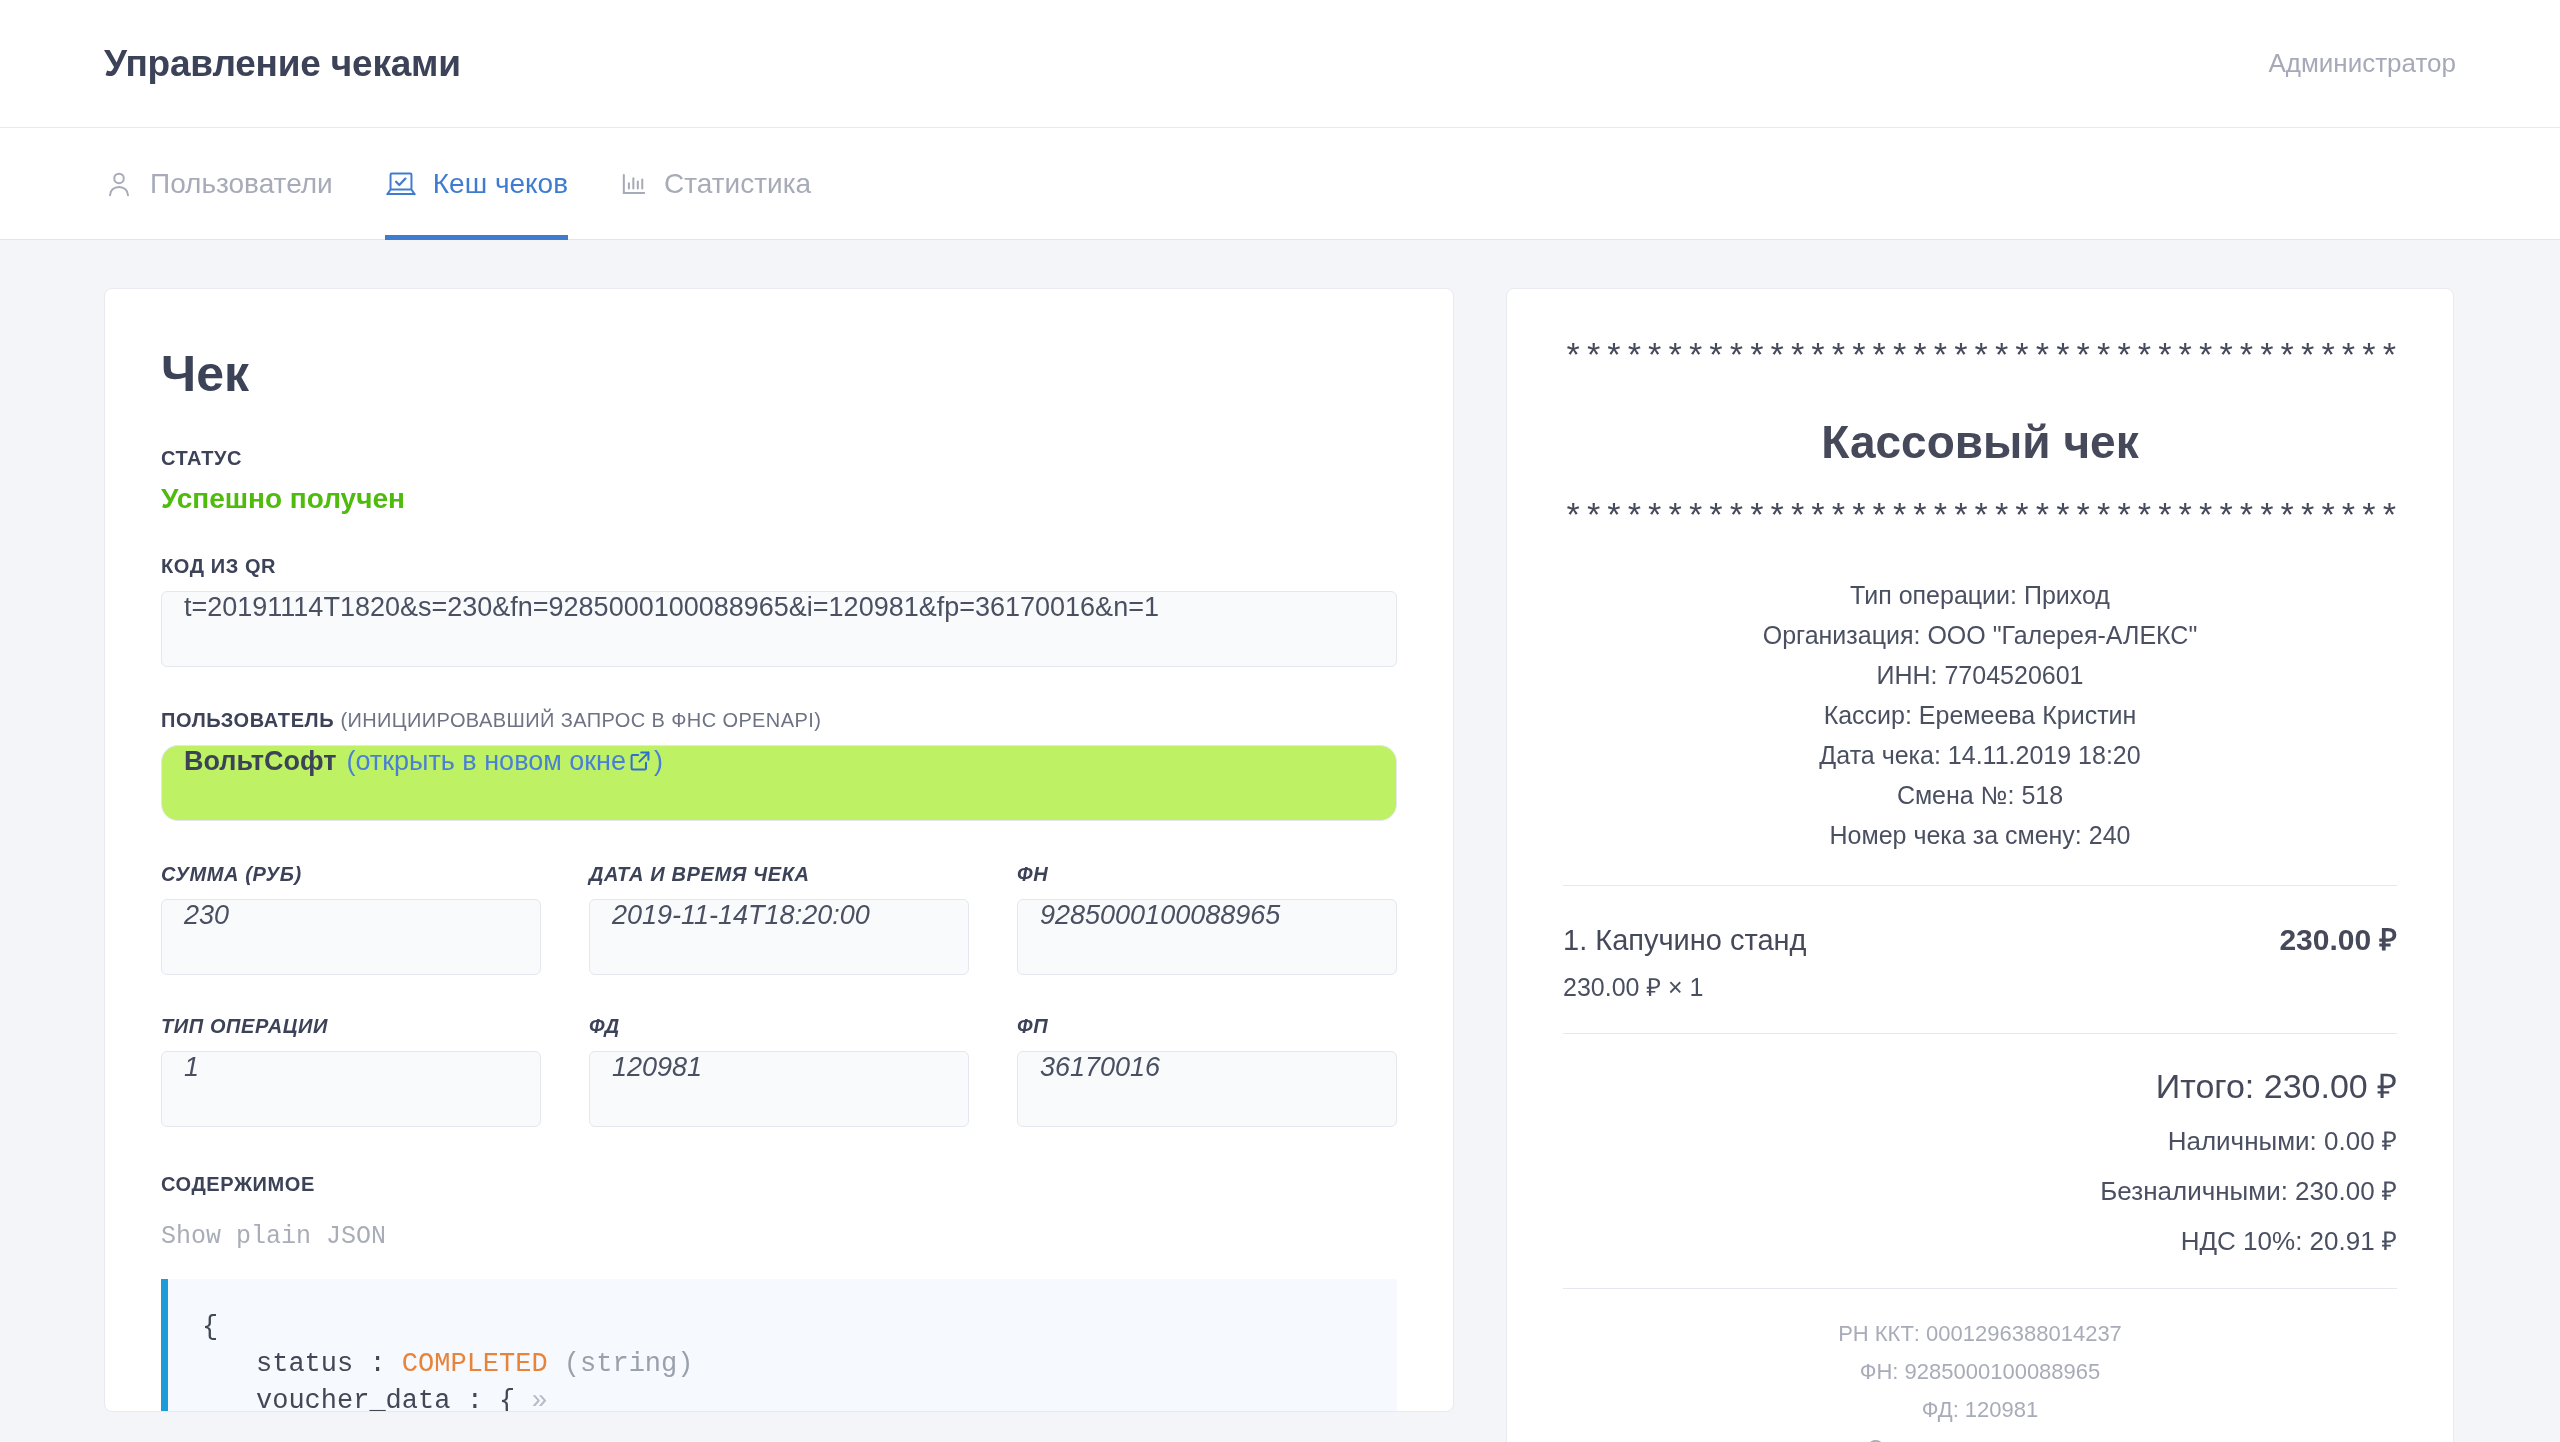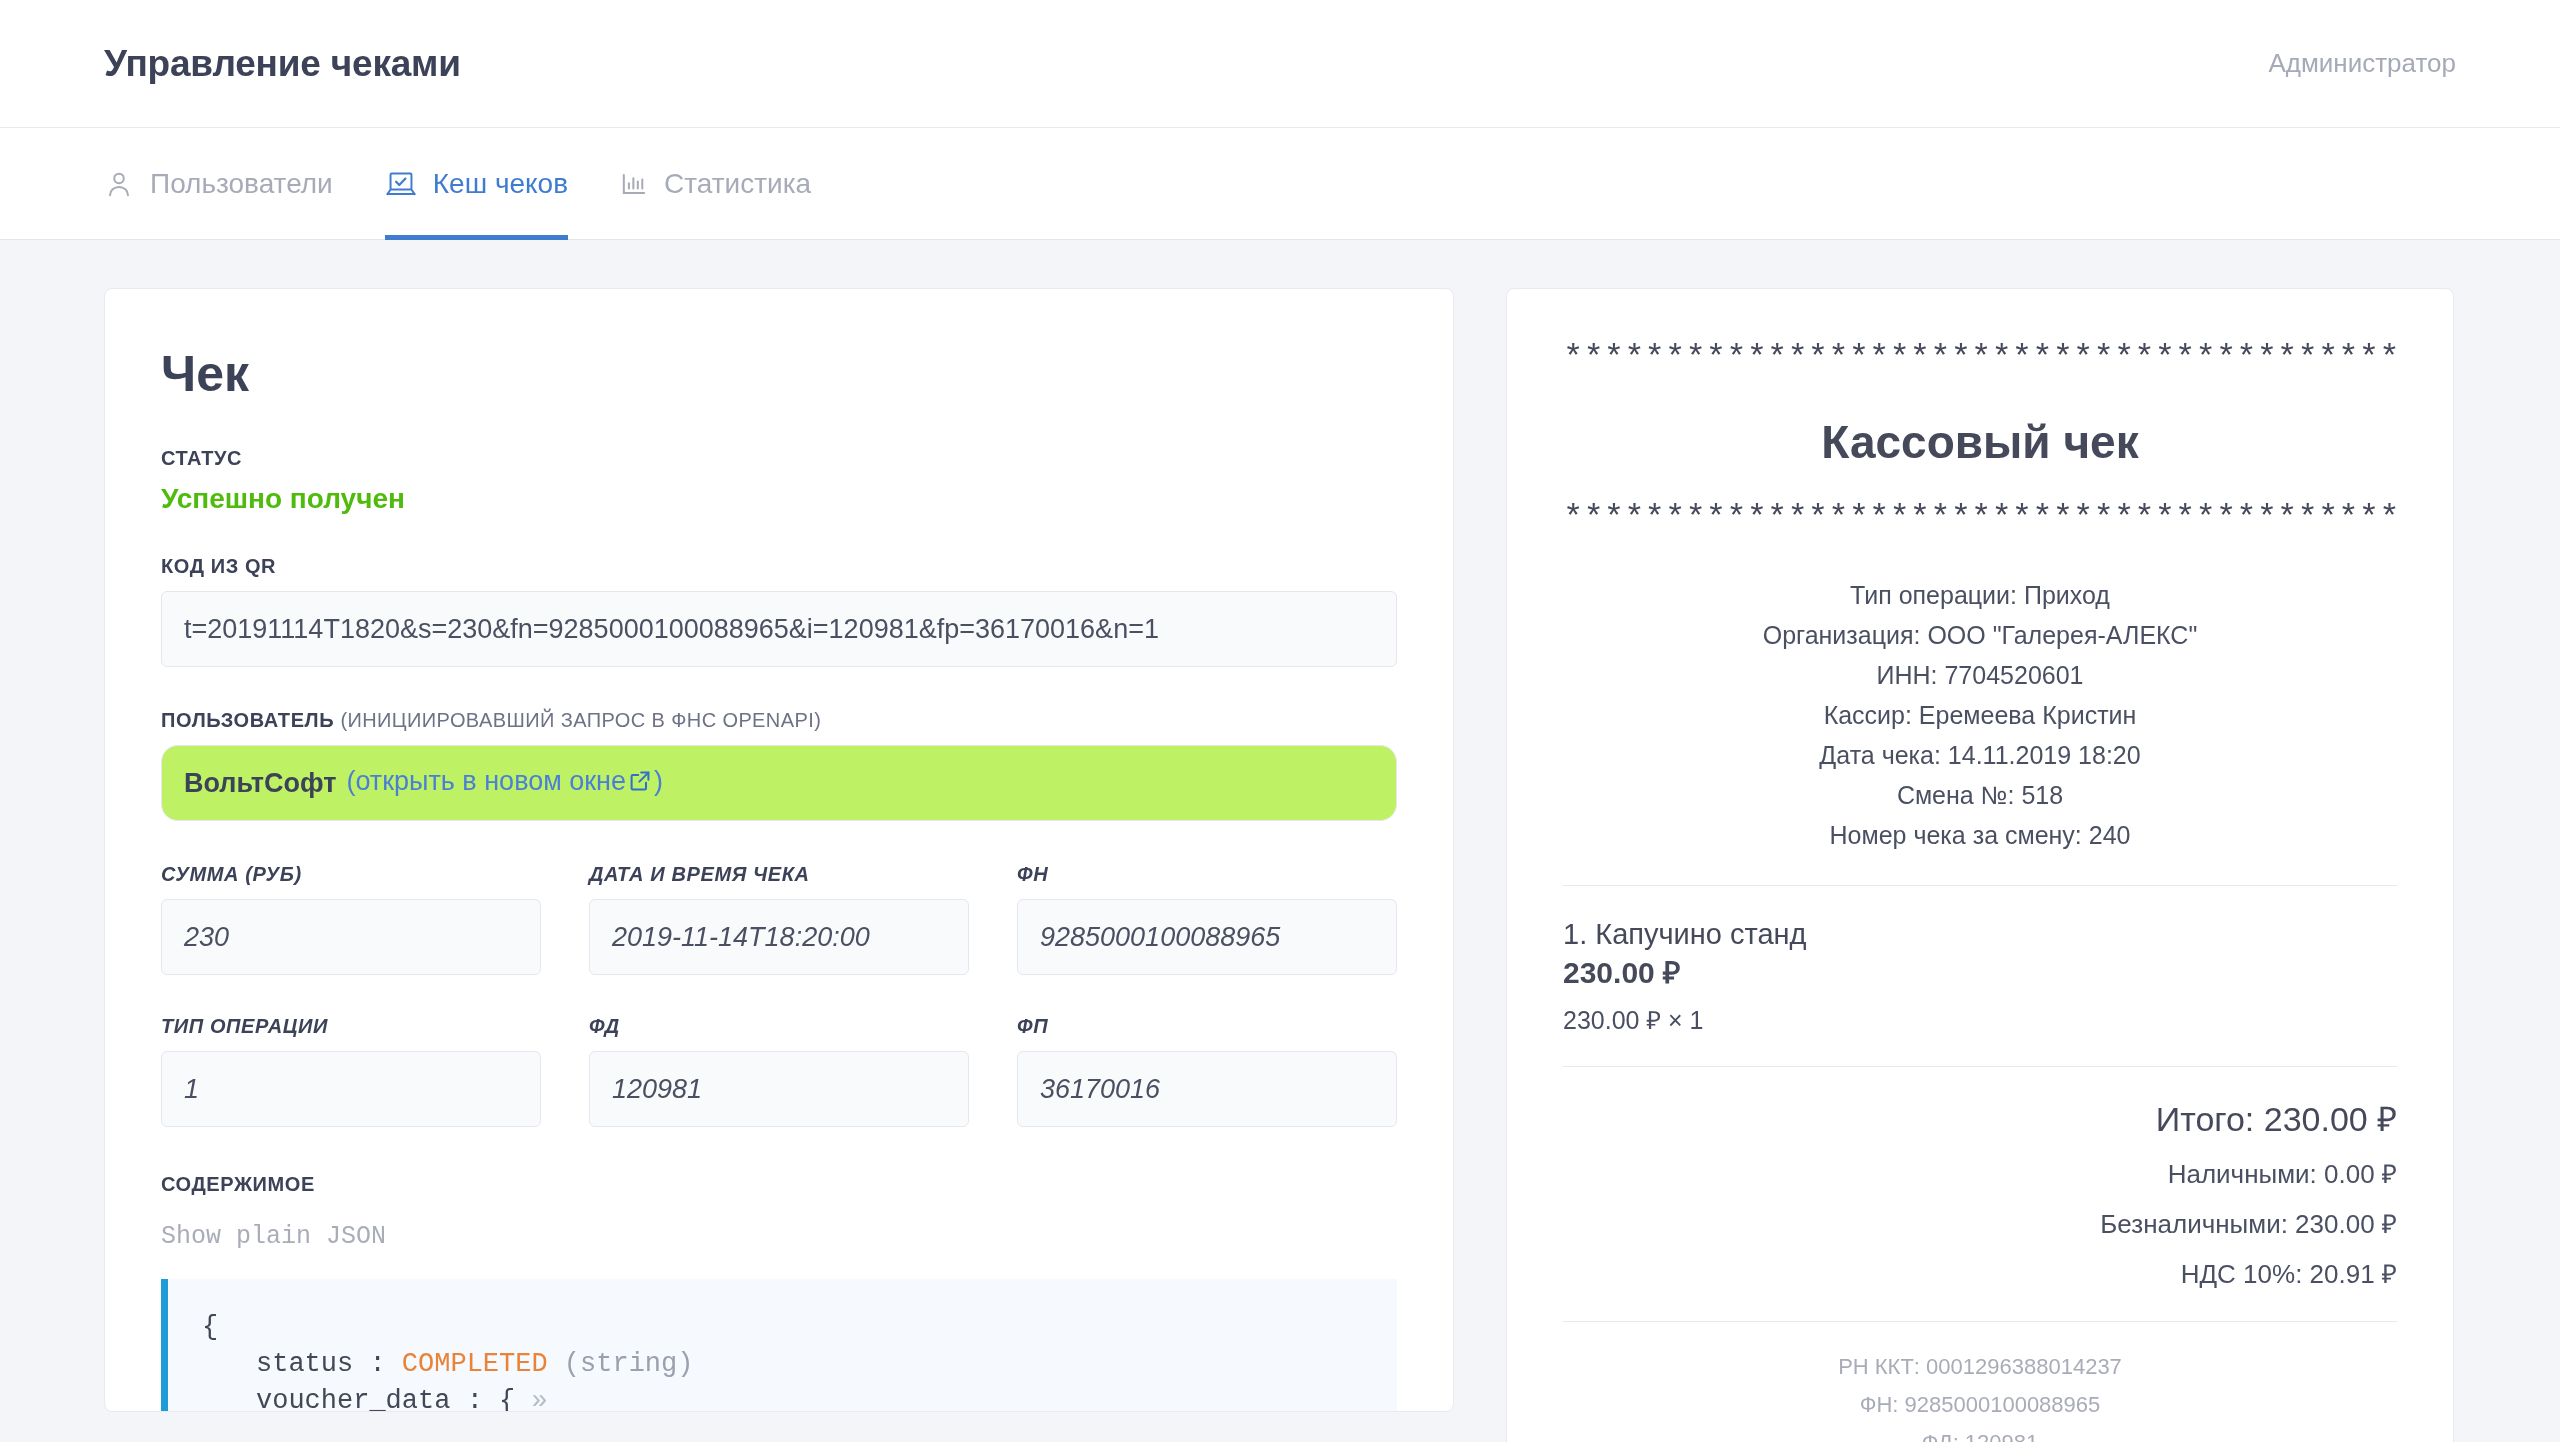--- a/index.html
+++ b/index.html
@@ -106,21 +106,21 @@
     font-weight: bold;
     color: #4fbb0c;
     margin-bottom: 40px;
   }
   .field-box {
     border: 1px solid #e4e7ee;
     border-radius: 6px;
     background: #f9fafc;
     height: 76px;
     display: flex;
-    align-items: center;
+    align-items: flex-start;
     padding: 0 22px;
     font-size: 27px;
     color: #4a5062;
   }
   .field-box.white { background: #bef264; border-radius: 17px; }
   .field-gap { margin-bottom: 42px; }
   .user-name { font-weight: bold; color: #3c4257; }
   .user-link { color: #4a7fd6; margin-left: 10px; }
   .ext-icon {
     display: inline-block;
@@ -190,21 +190,20 @@
     border-top: 1px solid #e6e8ee;
     margin: 30px 0 0 0;
   }
   .item-row {
     display: flex;
     justify-content: space-between;
     align-items: baseline;
     margin-top: 32px;
     font-size: 29px;
     color: #45495a;
-    flex-direction: column;
   }
   .item-price { font-weight: bold; font-size: 30px; }
   .item-sub { font-size: 25px; color: #4a5062; margin-top: 10px; }
   .totals { text-align: right; margin-top: 28px; }
   .total-main { font-size: 34px; color: #45495a; }
   .total-line { font-size: 26px; color: #4a5062; margin-top: 14px; }
   .footer-meta {
     text-align: center;
     font-size: 22px;
     line-height: 38px;

